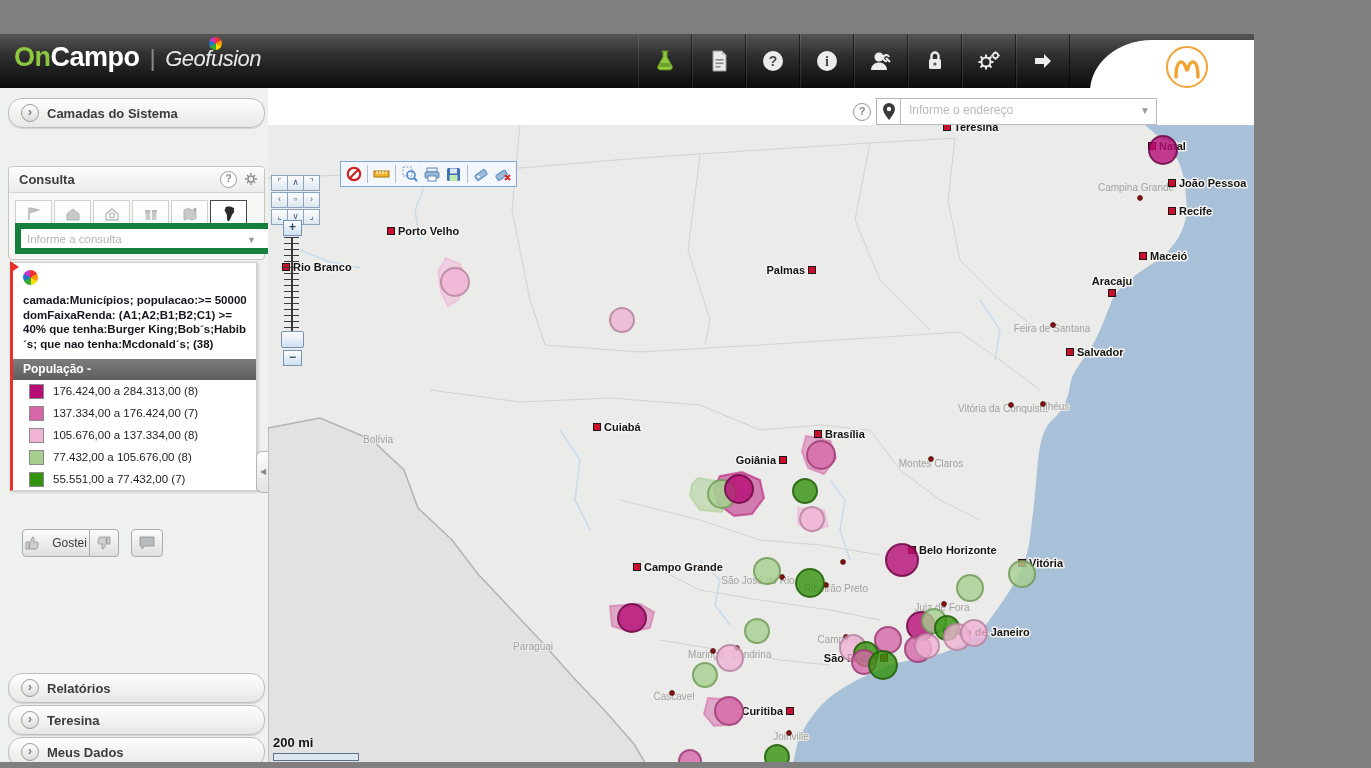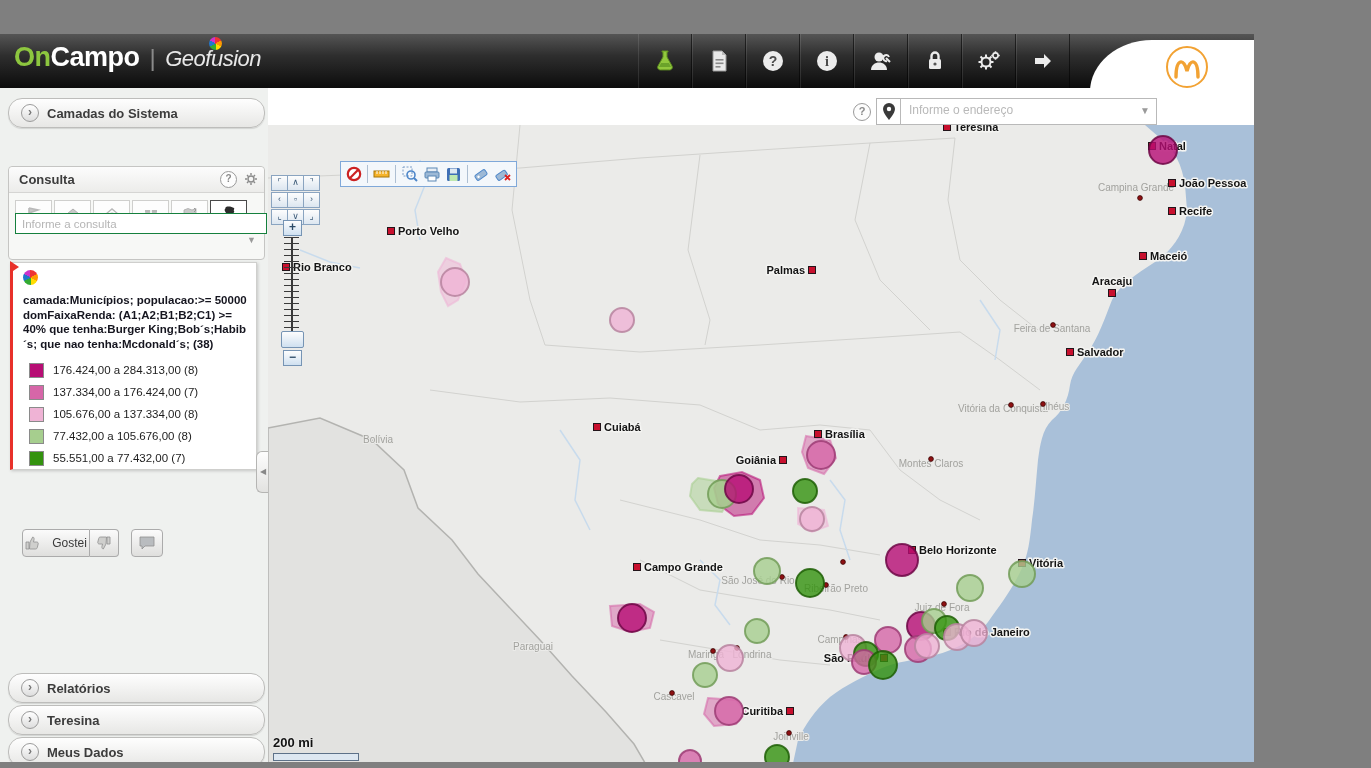--- a/index.html
+++ b/index.html
@@ -46,21 +46,21 @@
   .pill .lab{font-size:13px;font-weight:bold;color:#3c3c3c;}
   #panel{position:absolute;left:8px;top:78px;width:255px;height:92px;background:#f7f8f6;border:1px solid #c5c5c3;border-radius:4px;}
   #panel-head{height:25px;border-bottom:1px solid #d5d5d3;background:linear-gradient(#fcfcfc,#ececea);
     display:flex;align-items:center;border-radius:4px 4px 0 0;}
   #panel-head .t{font-size:13px;font-weight:bold;color:#3c3c3c;margin-left:10px;flex:1;}
   .qmark{width:15px;height:15px;border:1px solid #9a9a9a;border-radius:50%;color:#8a8a8a;font-size:10px;font-weight:bold;
     text-align:center;line-height:14px;background:#fdfdfd;margin-right:6px;cursor:pointer;}
   #tabs{position:absolute;left:6px;top:33px;display:flex;gap:2px;}
   .tabbtn{width:35px;height:26px;background:#fdfdfd;border:1px solid #cfcfcd;display:flex;align-items:center;justify-content:center;cursor:pointer;}
   .tabbtn.active{border:1px solid #4a4a4a;background:#fff;}
-  #consulta-input{position:absolute;left:6px;top:46px;width:228px;height:19px;border:1px solid #15803d;background:#fff;
+  #consulta-input{position:absolute;left:6px;top:56px;width:228px;height:19px;border:6px solid #15803d;background:#fff;
     font-size:11.5px;color:#444;padding:0 16px 0 6px;outline:0;}
   #consulta-input::placeholder{color:#b5b5b5;}
   #consulta-caret{position:absolute;left:238px;top:68px;color:#9a9a9a;font-size:9px;}
   
   #card{position:absolute;left:10px;top:174px;width:243px;background:#fff;border:1px solid #cfcfcd;
     border-left:3px solid #e8312a;box-shadow:1px 1px 3px rgba(0,0,0,.18);}
   #card .flag{position:absolute;left:-3px;top:-2px;width:0;height:0;border-top:6px solid transparent;
     border-bottom:6px solid transparent;border-left:9px solid #e8312a;}
   #card .icnrow{padding:7px 0 2px 10px;}
   #card .icnrow .pinwheel{width:15px;height:15px;}
@@ -263,20 +263,21 @@
             </div>
       </div>
       <input id="consulta-input" placeholder="Informe a consulta" style="">
       <span id="consulta-caret">▼</span>
     </div>
 
     <div id="card">
       <div class="flag"></div>
       <div class="icnrow"><span class="pinwheel"></span></div>
       <div id="qtext">camada:Municípios; populacao:&gt;= 50000 domFaixaRenda: (A1;A2;B1;B2;C1) &gt;= 40% que tenha:Burger King;Bob´s;Habib´s; que nao tenha:Mcdonald´s; (38)</div>
+      <div id="leg-head">População -</div>
       <div id="legend-rows">
             <div class="leg-row">
               <span class="leg-sq" style="background: rgb(183, 13, 116);"></span>
               <span class="leg-lab">176.424,00 a 284.313,00 (8)</span>
             </div>
             <div class="leg-row">
               <span class="leg-sq" style="background: rgb(214, 102, 168);"></span>
               <span class="leg-lab">137.334,00 a 176.424,00 (7)</span>
             </div>
             <div class="leg-row">

